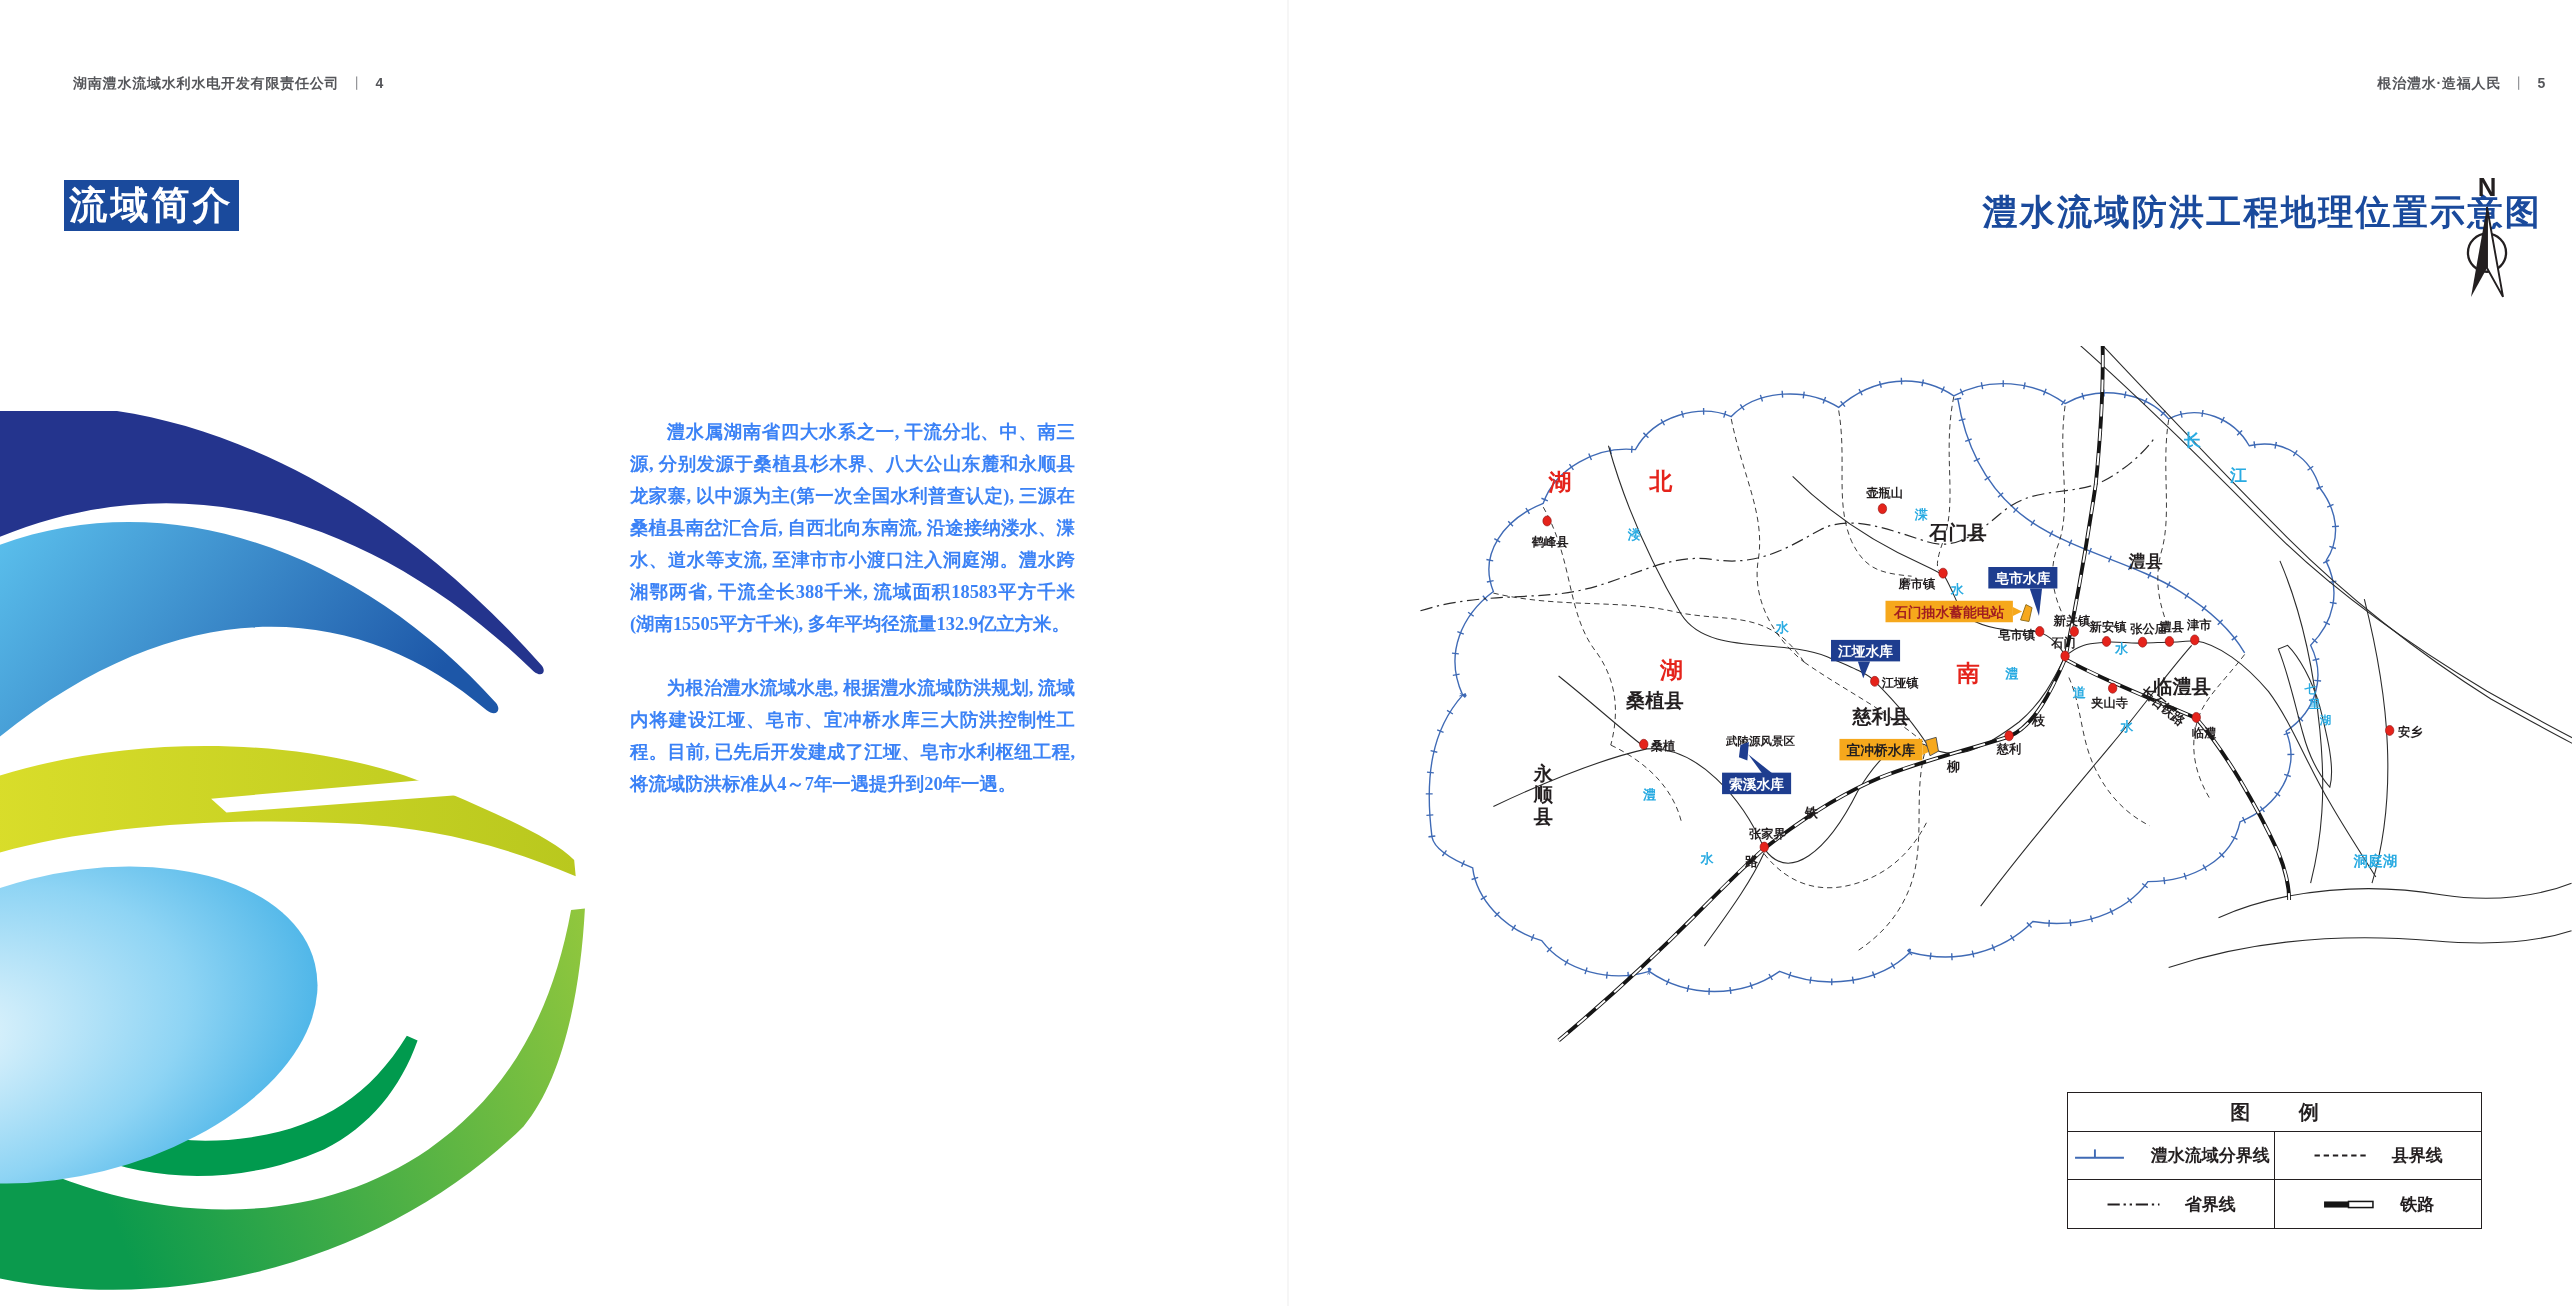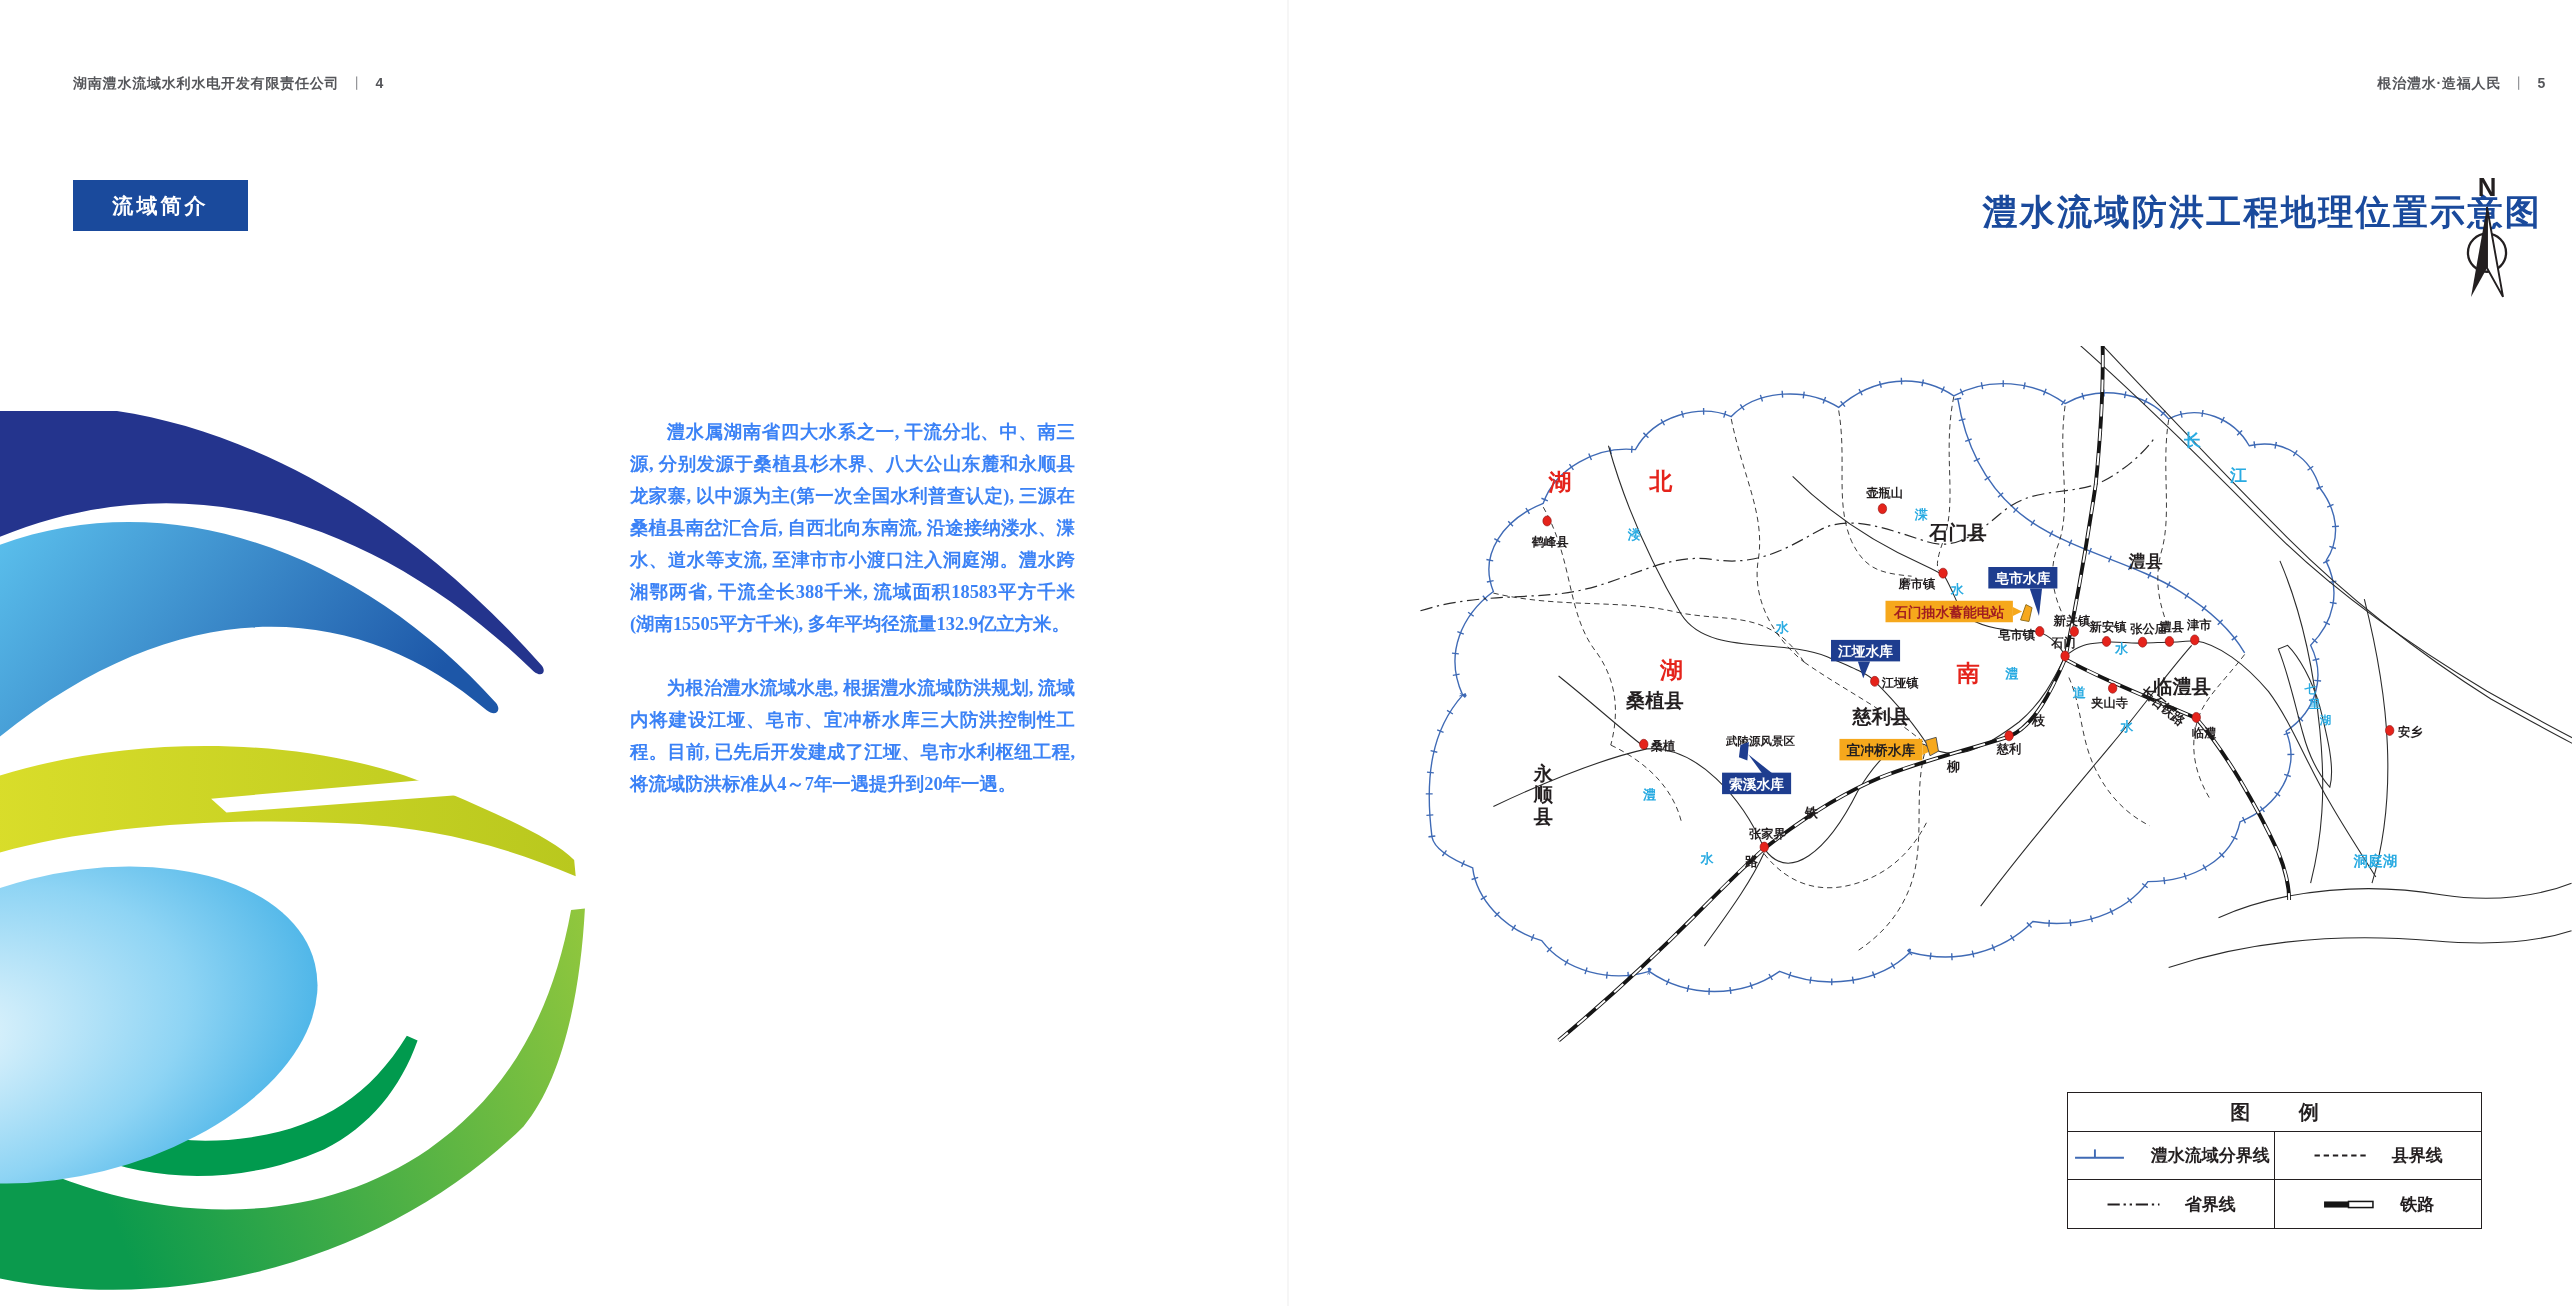--- a/index.html
+++ b/index.html
@@ -2,22 +2,22 @@
 <html style="font-size:12.3px"><head>
 <meta charset="utf-8">
 <style>
   html,body{margin:0;padding:0;background:#9a9a9a;}
   #canvas{position:relative;width:2576px;height:1306px;background:#ffffff;overflow:hidden;
           font-family:"Liberation Sans",sans-serif;color:#231f20;padding-left:43px;}
   .hdr{position:absolute;top:75px;font-weight:bold;font-size:14px;letter-spacing:0.8px;color:#55565a;}
   .hdr .sep{margin:0 10.7px;color:#8a8b8e;font-weight:normal;}
   #hdr-left{left:73px;}
   #hdr-right{right:73px;text-align:right;}
-  #section-title{position:absolute;left:73px;top:180px;width:175px;height:51px;background:#1a4a9c;
-      color:#fff;font-size:21px;font-weight:bold;display:flex;align-items:center;justify-content:center;
+  #section-title{position:absolute;left:64px;top:180px;width:175px;height:51px;background:#1a4a9c;
+      color:#fff;font-size:38px;font-weight:bold;display:flex;align-items:center;justify-content:center;
       letter-spacing:3.1px;}
   #body-text{position:absolute;left:630px;top:416px;width:445px;font-family:"Liberation Serif",serif;
       font-size:18.4px;line-height:32px;font-weight:700;text-align:justify;color:#3b82f6;}
   #body-text p{margin:0 0 32px 0;text-indent:2em;}
   #map-title{position:absolute;left:1413px;top:189px;width:1129px;text-align:right;color:#1a4a9c;
       font-size:35px;font-weight:bold;letter-spacing:2.3px;}
   #logo{position:absolute;left:0;top:411px;width:588px;height:895px;}
   #map{position:absolute;left:1420px;top:346px;width:1152px;height:729px;}
   #north{position:absolute;left:2455px;top:170px;width:64px;height:138px;}
   .gutter{position:absolute;left:1287px;top:0;width:2.3px;height:100%;

